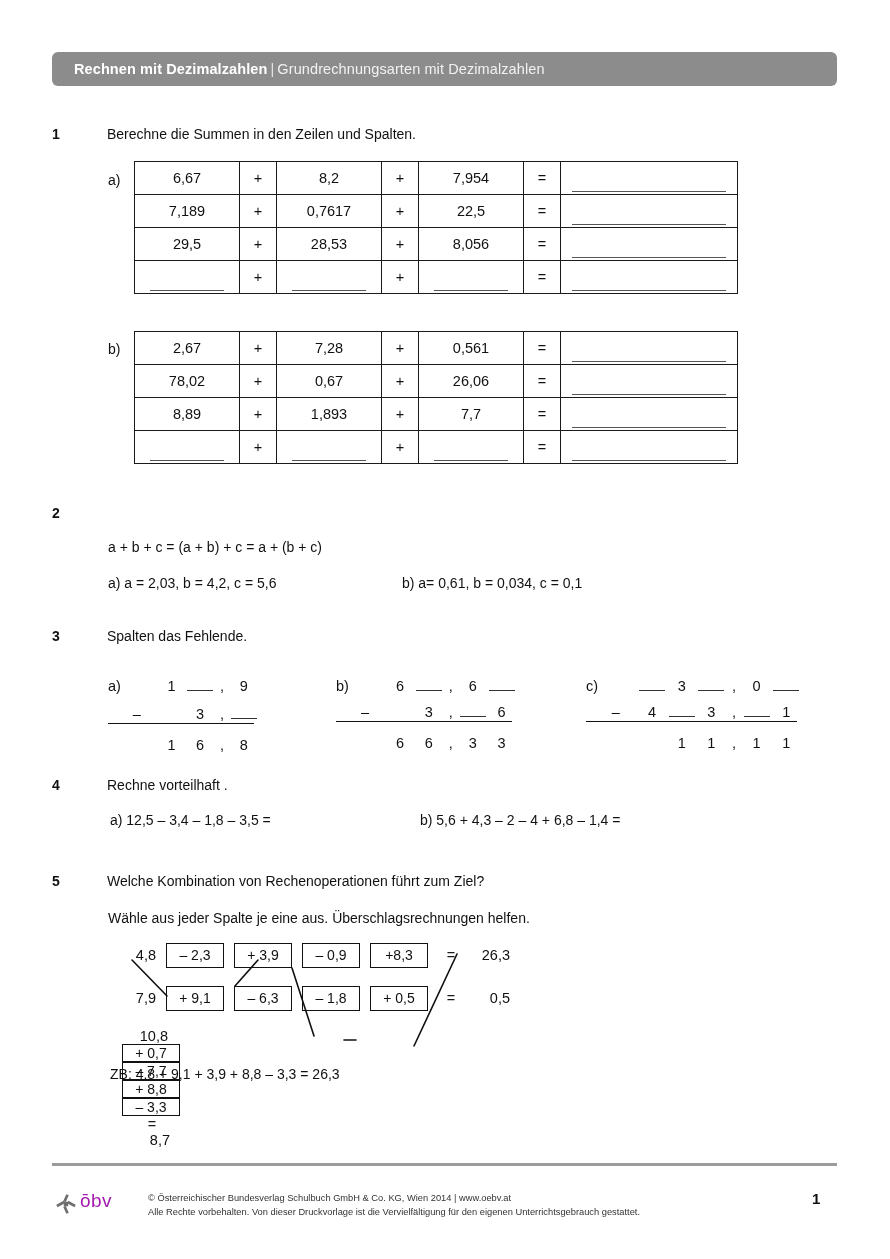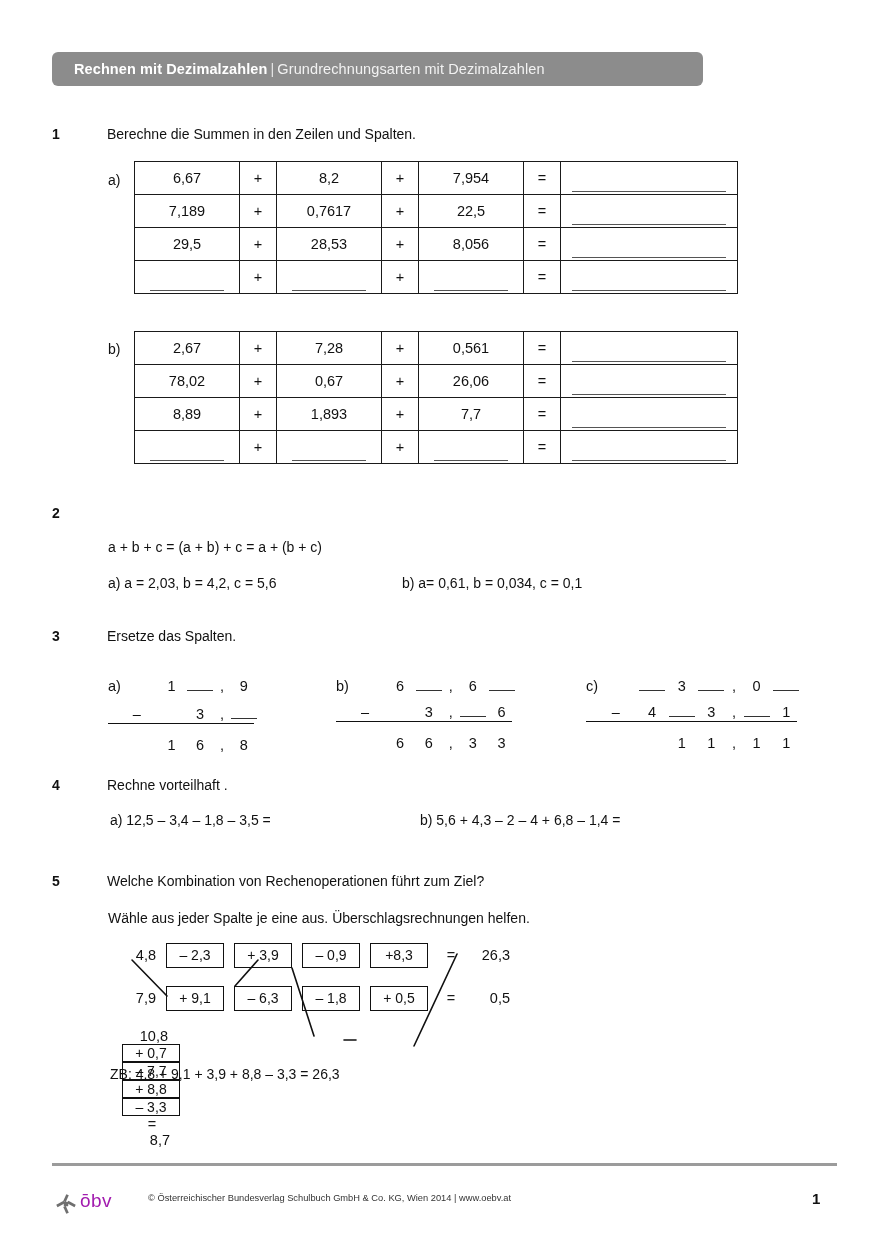--- a/index.html
+++ b/index.html
@@ -8,21 +8,21 @@
     background:#ffffff;
     font-family:"Liberation Sans", sans-serif;
     color:#1a1a1a;
     position:relative;
     overflow:hidden;
   }
   .page{position:absolute;inset:0;}
 
   
   .header-bar{
-    position:absolute;left:52px;top:52px;width:651px;height:34px;
+    position:absolute;left:52px;top:52px;width:785px;height:34px;
     background:#8c8c8c;border-radius:6px;
     display:flex;align-items:center;
   }
   .header-text{
     margin-left:22px;font-size:14.5px;color:#ffffff;letter-spacing:.1px;
     white-space:nowrap;
   }
   .header-text b{font-weight:bold;}
   .header-sep{color:#e6e6e6;padding:0 3px;}
   .header-sub{color:#f2f2f2;font-weight:normal;}
@@ -217,21 +217,21 @@
       </tr>
     </tbody>
   </table>
 
   <div class="ex-num" style="left:52px;top:505px;">2</div>
   <div class="body-text" style="left:108px;top:539px;">a + b + c = (a + b) + c = a + (b + c)</div>
   <div class="body-text" style="left:108px;top:575px;text-align:center;">a)  a = 2,03, b = 4,2, c = 5,6</div>
   <div class="body-text" style="left:402px;top:575px;">b)  a= 0,61, b = 0,034, c = 0,1</div>
 
   <div class="ex-num" style="left:52px;top:628px;">3</div>
-  <div class="ex-title" style="left:107px;top:628px;">Ersetze das Spalten.</div>
+  <div class="ex-title" style="left:107px;top:628px;">Spalten das Fehlende.</div>
 
   <div class="colsum" style="left:108px;top:668px;width:150px;">
     <div class="row">
       <span class="lbl">a)</span>
       <span class="op"></span>
       <span class="cell w">1</span>
       <span class="cell w"><span class="ul-inline" style="width:26px;"></span></span>
       <span class="cell comma">,</span>
       <span class="cell w">9</span>
     </div>
@@ -381,16 +381,17 @@
         <rect x="10.4" y="14.5" width="3.2" height="9" transform="rotate(-24 12 19)"></rect>
         <rect x="0.5" y="10.4" width="10" height="3.2" transform="rotate(-28 5.5 12)"></rect>
         <rect x="13.5" y="10.4" width="10" height="3.2" transform="rotate(28 18.5 12)"></rect>
         <rect x="9.3" y="9.3" width="5.4" height="5.4" rx="1"></rect>
       </g>
     </svg>
     <div class="wordmark">ōbv</div>
   </div>
   <div class="foot-lines">
     <div>© Österreichischer Bundesverlag Schulbuch GmbH &amp; Co. KG, Wien 2014 | www.oebv.at</div>
+    <div>Alle Rechte vorbehalten. Von dieser Druckvorlage ist die Vervielfältigung für den eigenen Unterrichtsgebrauch gestattet.</div>
   </div>
   <div class="pageno">1</div>
 
 </div>
 
 </body></html>

